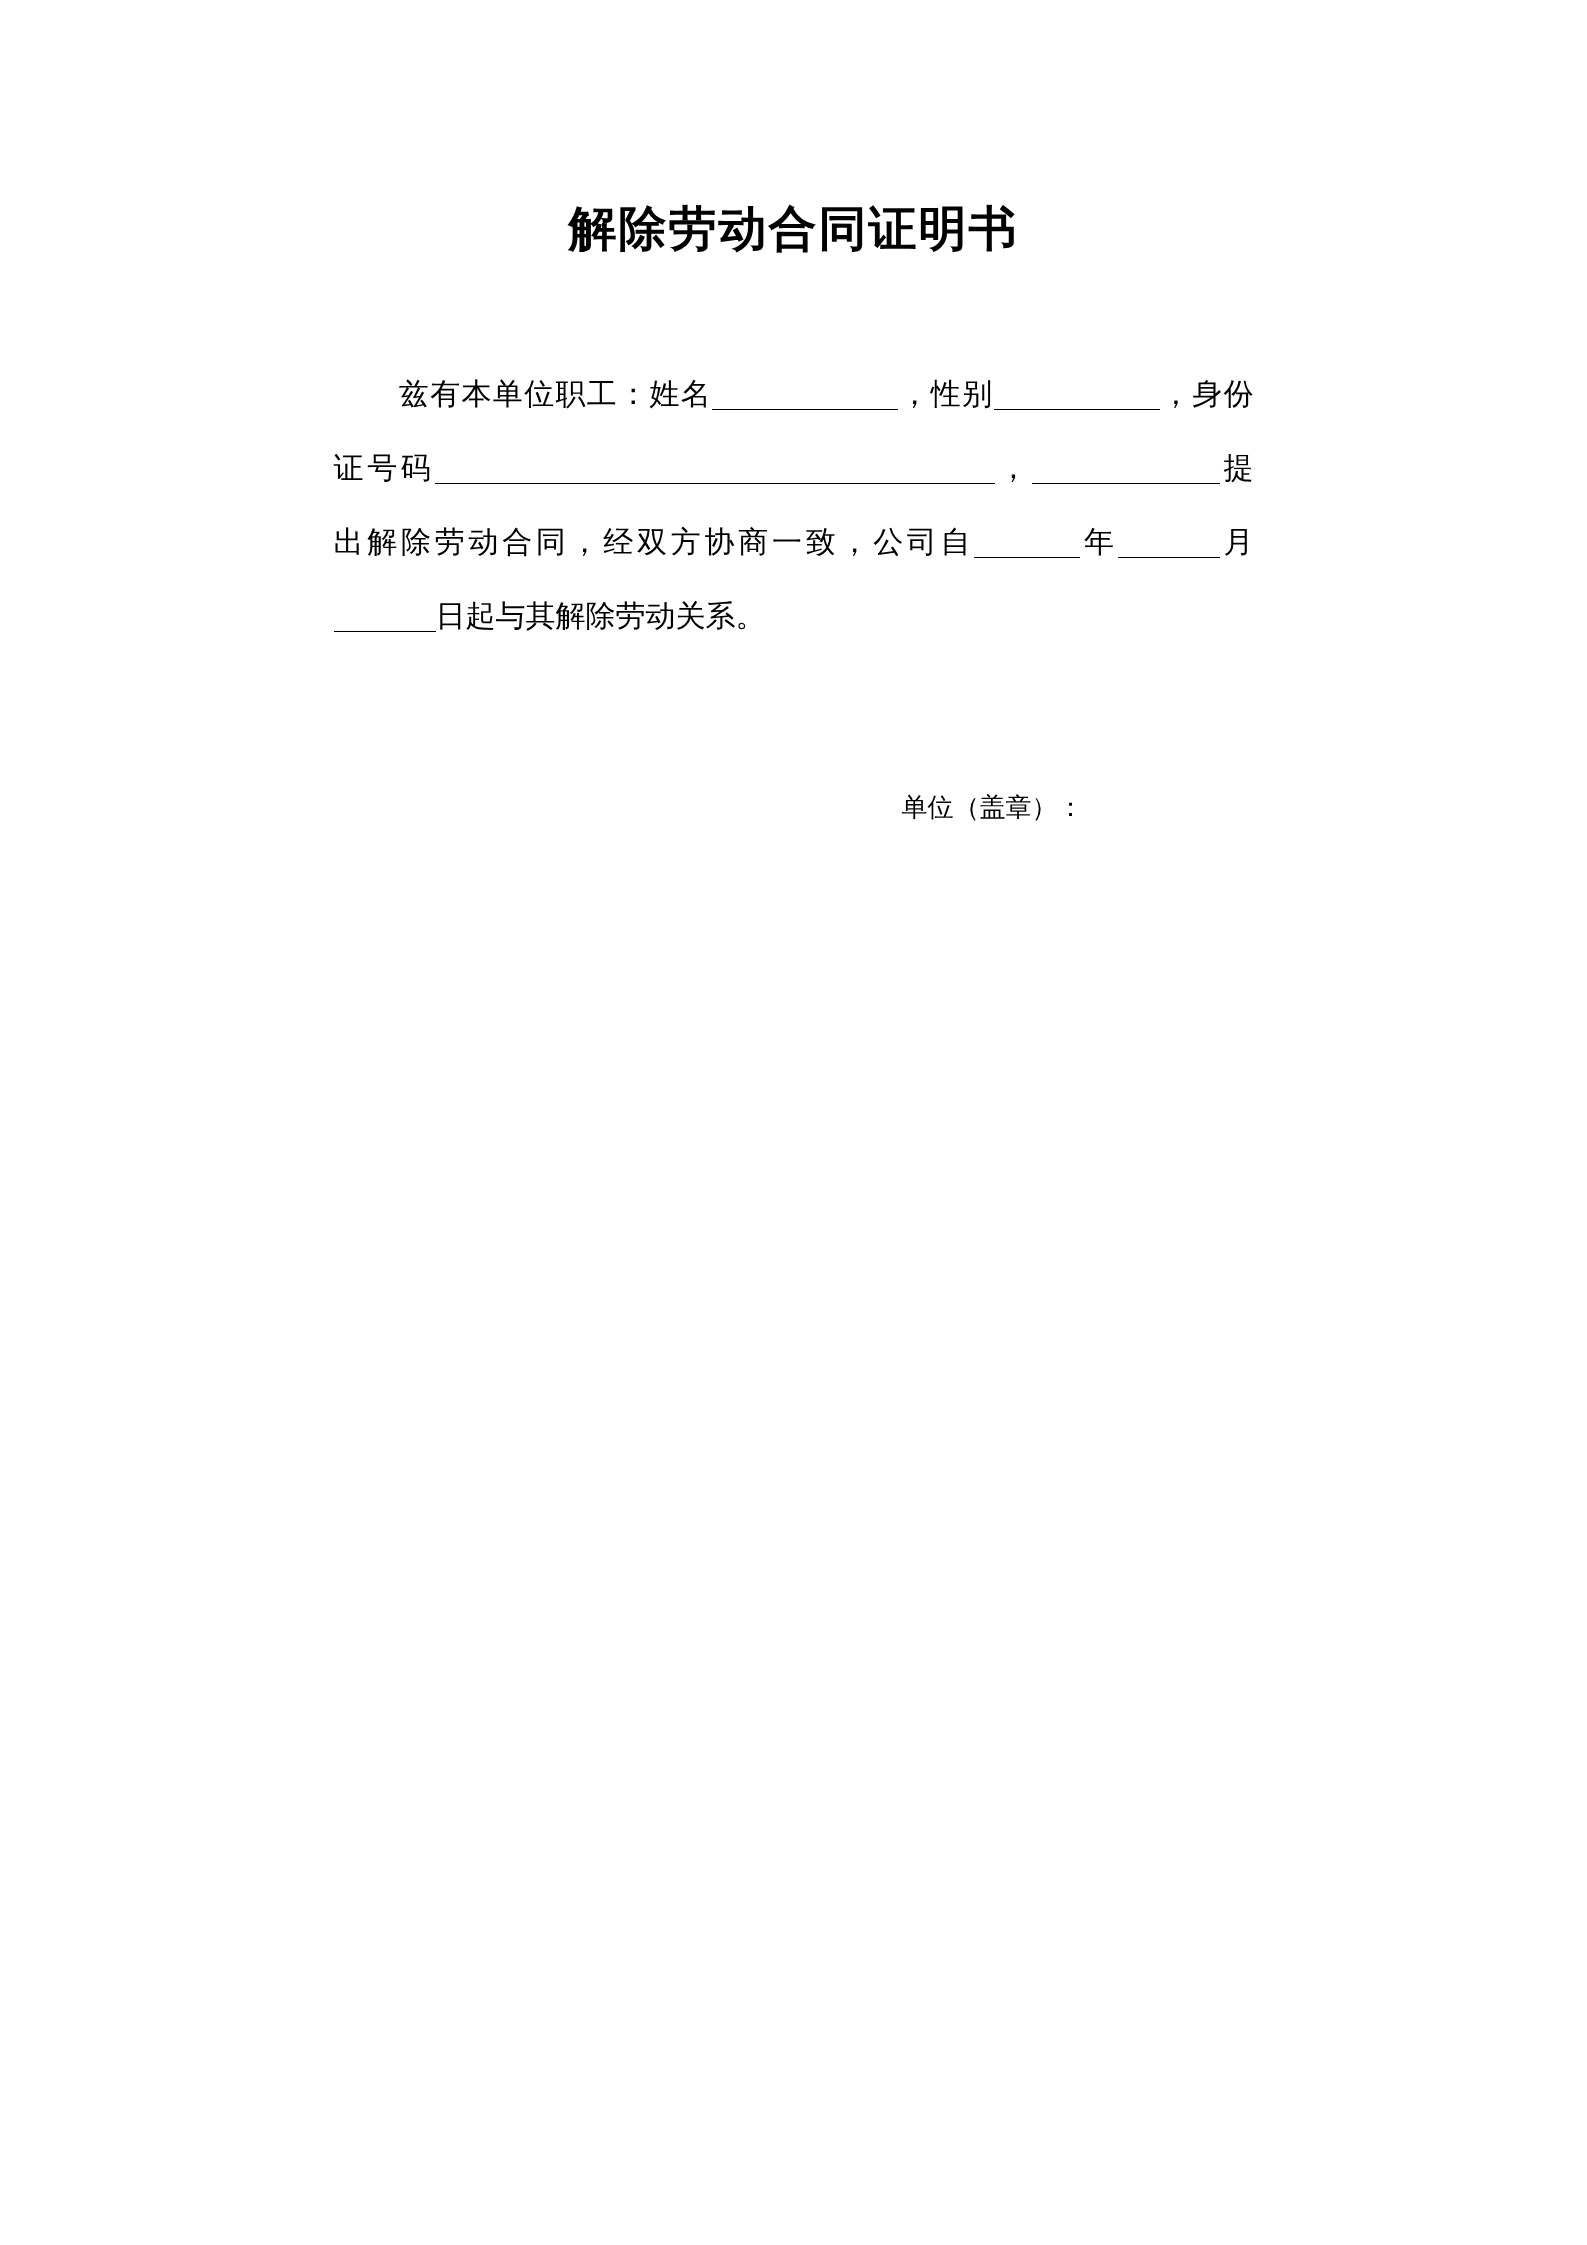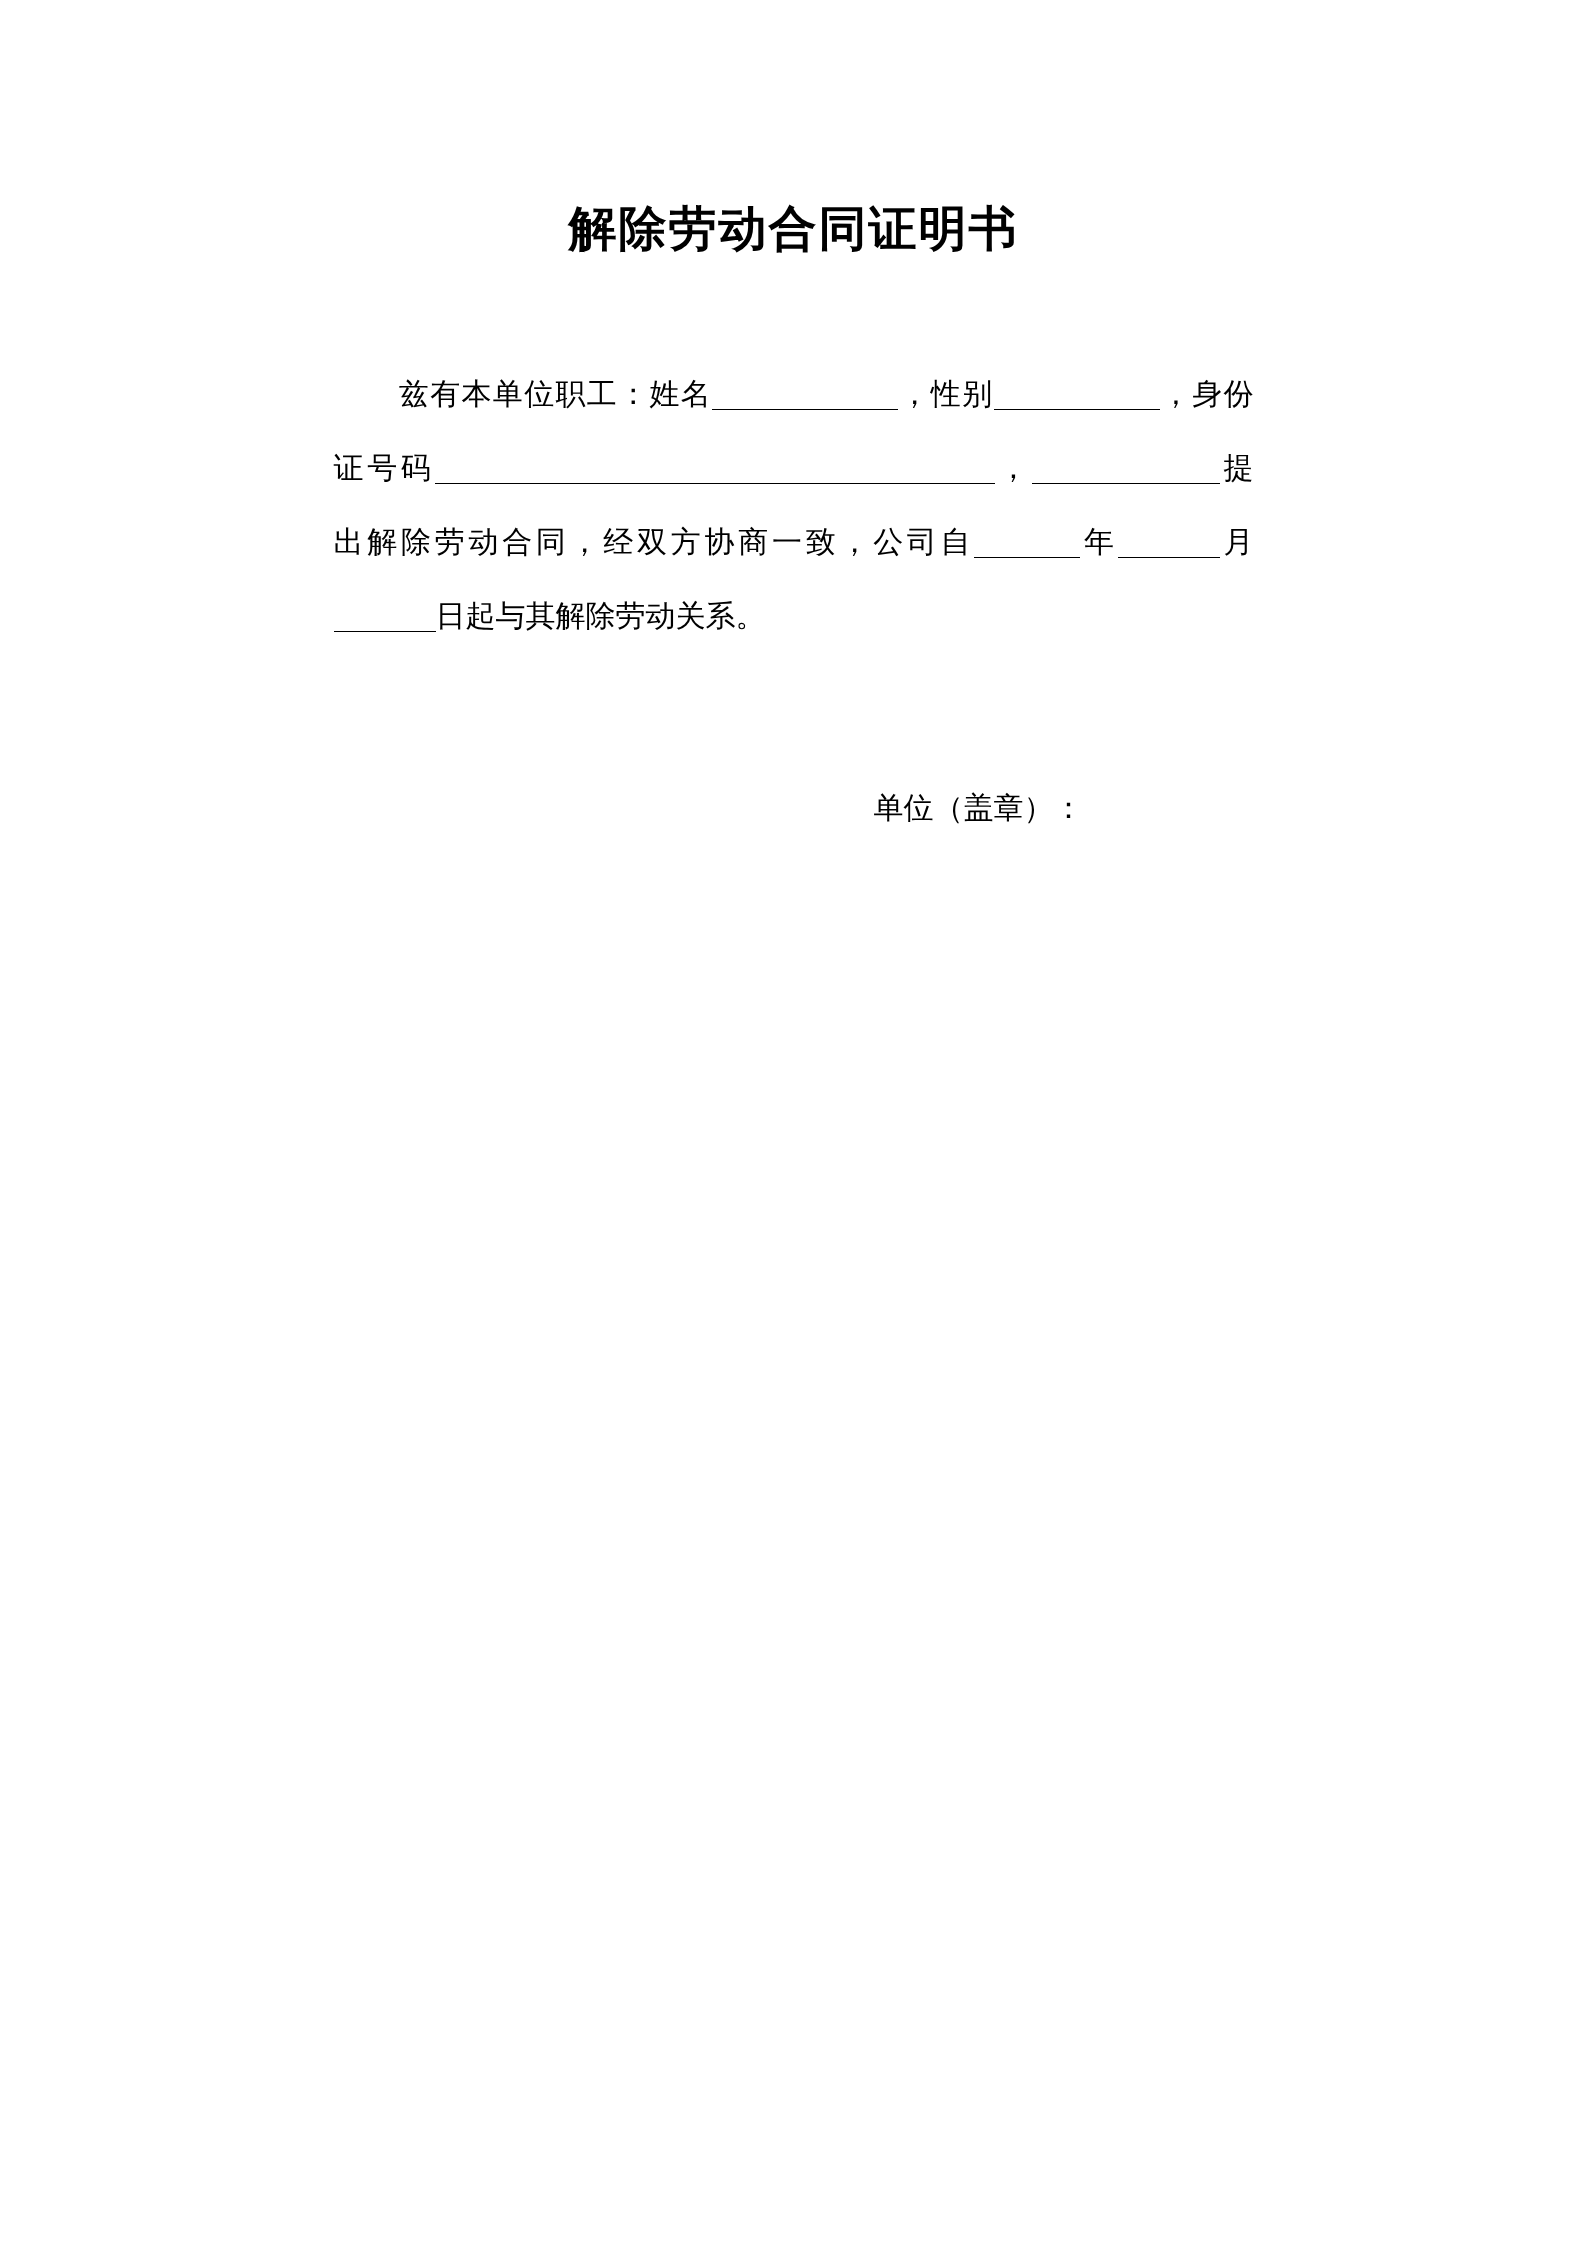--- a/index.html
+++ b/index.html
@@ -69,21 +69,21 @@
 
   .sign-block {
     margin: 0 auto;
     width: 1120px;
     box-sizing: border-box;
     padding-left: 100px;
     padding-right: 100px;
     margin-top: 118px;
   }
   .sign-line {
-    font-size: 30px;
+    font-size: 26px;
     line-height: 74px;
     text-align: right;
     padding-right: 170px;
     margin: 0;
   }
   .sign-date {
     font-size: 30px;
     line-height: 74px;
     text-align: right;
     padding-right: 218px;

